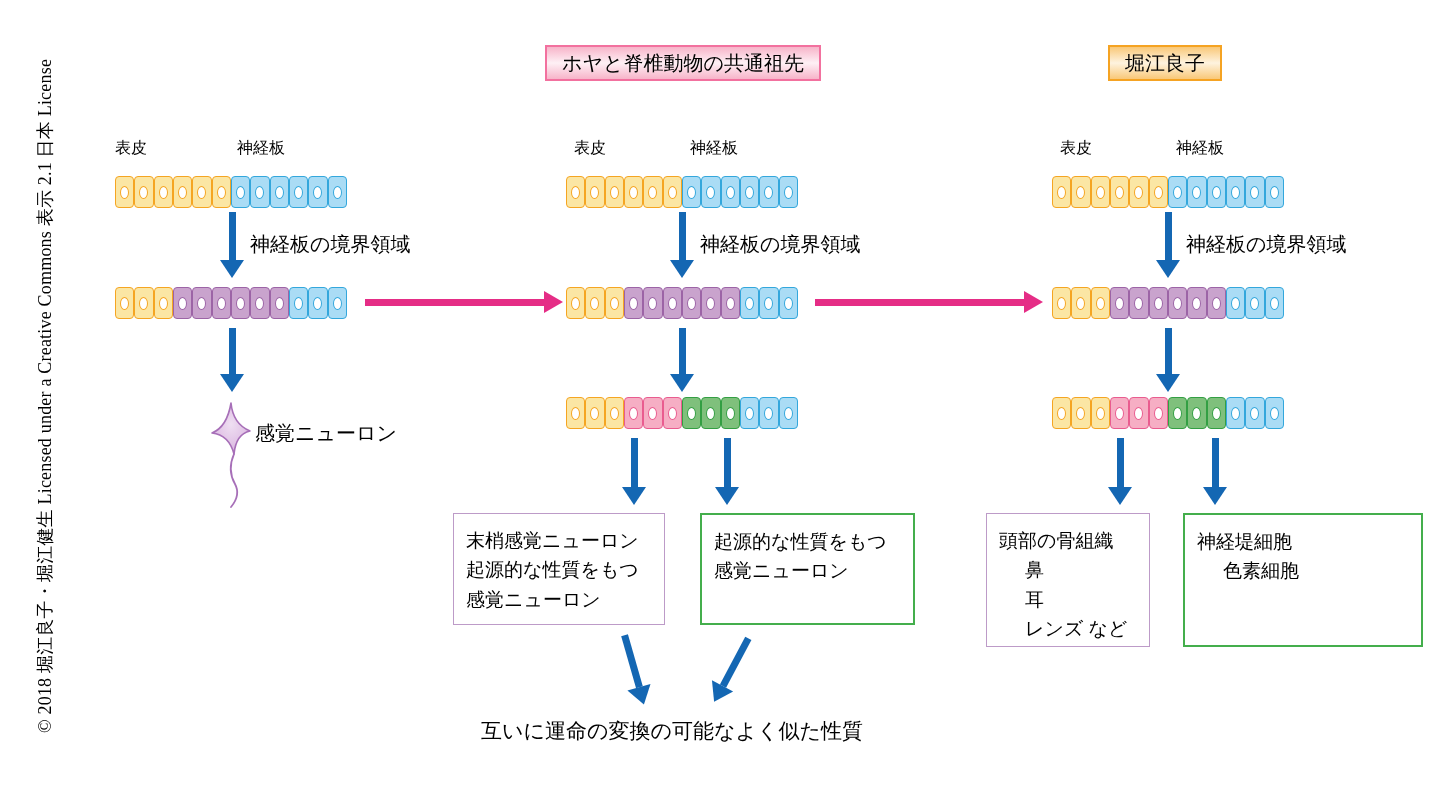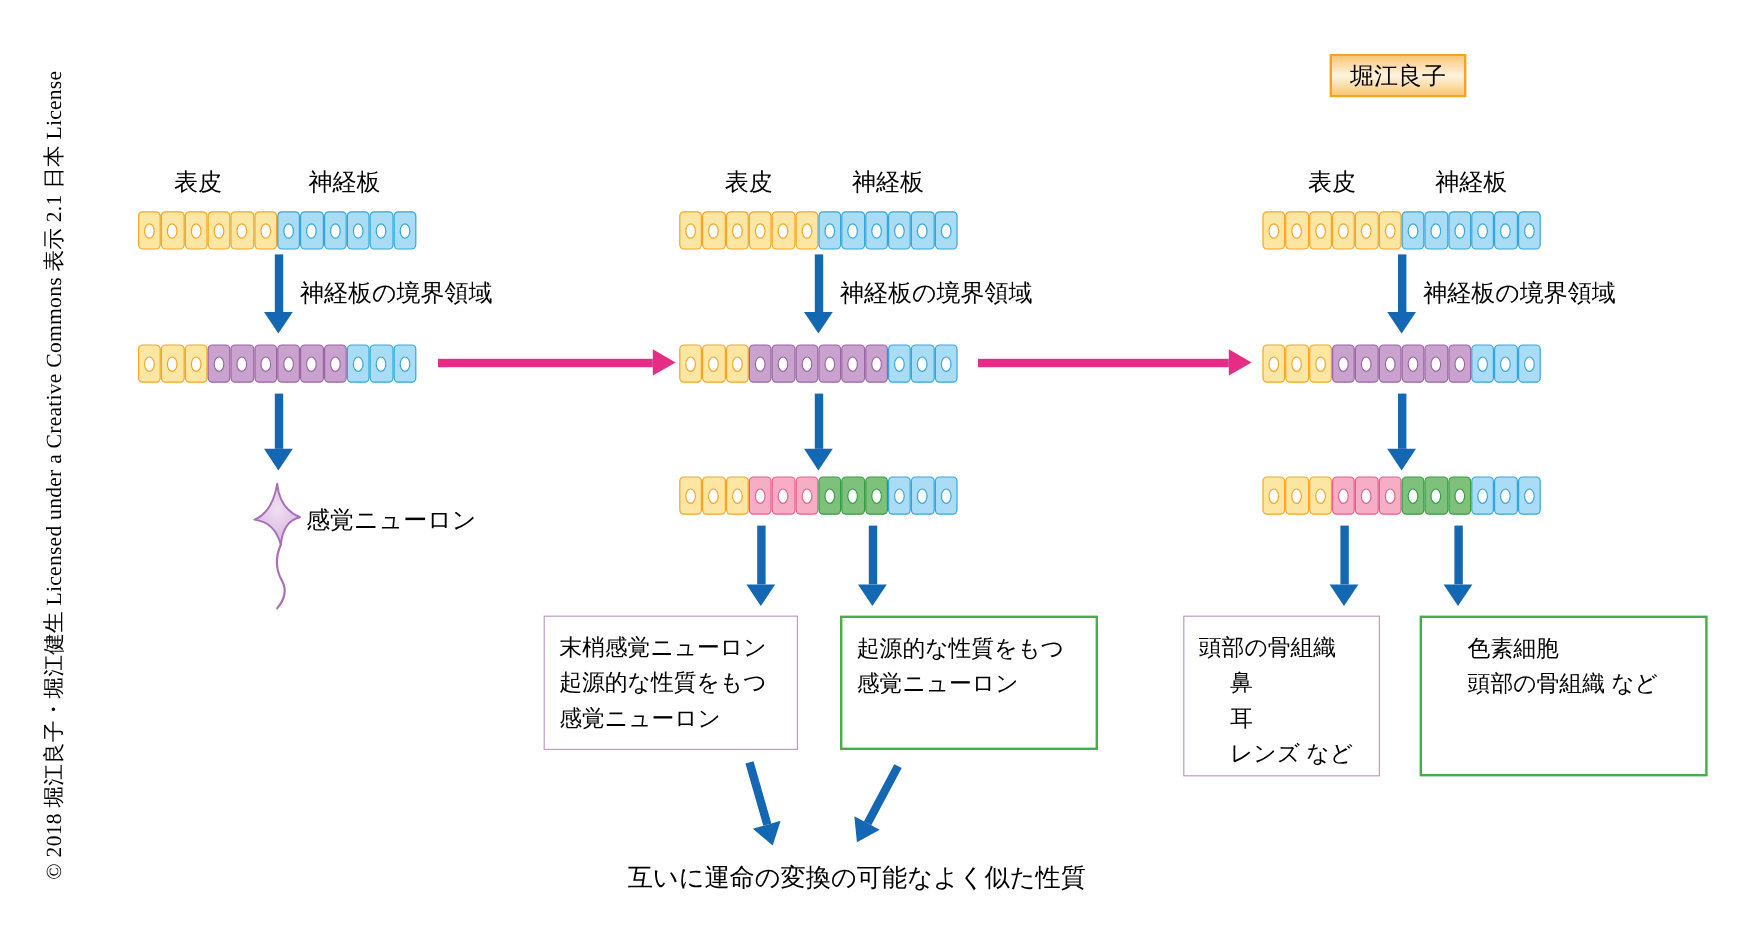--- a/index.html
+++ b/index.html
@@ -18,21 +18,21 @@
     font-size:20px;height:36px;box-sizing:border-box;
   }
   .header-box.pink{
     border:2px solid var(--header-middle-border);
     background:linear-gradient(180deg,var(--header-middle-bg-edge) 0%,var(--header-middle-bg-center) 50%,var(--header-middle-bg-edge) 100%);
   }
   .header-box.orange{
     border:2px solid var(--header-right-border);
     background:linear-gradient(180deg,var(--header-right-bg-edge) 0%,var(--header-right-bg-center) 50%,var(--header-right-bg-edge) 100%);
   }
-  .tissue-label{position:absolute;width:100px;text-align:center;font-size:20px;}
+  .tissue-label{position:absolute;width:100px;font-size:16px;}
   .cell-row{position:absolute;width:232px;height:32px;display:flex;}
   .cell{
     flex:1;box-sizing:border-box;border:1.6px solid;border-radius:4px;
     display:flex;align-items:center;justify-content:center;
   }
   .nucleus{width:9px;height:13px;border-radius:50%;background:#fff;border:1.6px solid;box-sizing:border-box;}
   .arrow-down{position:absolute;width:24px;display:flex;flex-direction:column;align-items:center;}
   .arrow-down i{display:block;}
   .arrow-down .shaft{width:7px;flex:1;background:var(--blue-arrow);}
   .arrow-down .head{width:0;height:0;border-left:12px solid transparent;border-right:12px solid transparent;border-top:18px solid var(--blue-arrow);}
@@ -51,20 +51,21 @@
   .bottom-note{position:absolute;font-size:21px;text-align:center;}
   .neuron{position:absolute;}
 </style>
 </head>
 <body>
 
 <div id="canvas">
 
   <div class="copyright">© 2018 堀江良子・堀江健生 Licensed under a Creative Commons 表示 2.1 日本 License</div>
 
+  <div class="header-box pink" style="left:545px;top:45px;width:276px;">ホヤと脊椎動物の共通祖先</div>
   <div class="header-box orange" style="left:1108px;top:45px;width:114px;">堀江良子</div>
 
   <div class="tissue-label" style="left:115px;top:138px;">表皮</div>
   <div class="tissue-label" style="left:237px;top:138px;">神経板</div>
   <div class="cell-row" style="left:115px;top:176px;">
       <div class="cell" style="background: rgb(251, 230, 164); border-color: rgb(245, 165, 34);">
         <div class="nucleus" style="border-color: rgb(245, 165, 34);"></div>
       </div>
       <div class="cell" style="background: rgb(251, 230, 164); border-color: rgb(245, 165, 34);">
         <div class="nucleus" style="border-color: rgb(245, 165, 34);"></div>
@@ -311,21 +312,21 @@
       <div class="box-line">感覚ニューロン</div>
     </div>
   <div class="arrow-down" style="left:622px;top:634px;height:72px;transform:rotate(-16deg);">
       <i class="shaft"></i>
       <i class="head"></i>
     </div>
   <div class="arrow-down" style="left:719px;top:634px;height:72px;transform:rotate(28deg);">
       <i class="shaft"></i>
       <i class="head"></i>
     </div>
-  <div class="bottom-note" style="left:464px;top:717px;width:500px;font-family:Liberation Serif, serif;">互いに運命の変換の可能なよく似た性質</div>
+  <div class="bottom-note" style="left:422px;top:717px;width:500px;font-family:Liberation Serif, serif;">互いに運命の変換の可能なよく似た性質</div>
 
   <div class="tissue-label" style="left:1060px;top:138px;">表皮</div>
   <div class="tissue-label" style="left:1176px;top:138px;">神経板</div>
   <div class="cell-row" style="left:1052px;top:176px;">
       <div class="cell" style="background: rgb(251, 230, 164); border-color: rgb(245, 165, 34);">
         <div class="nucleus" style="border-color: rgb(245, 165, 34);"></div>
       </div>
       <div class="cell" style="background: rgb(251, 230, 164); border-color: rgb(245, 165, 34);">
         <div class="nucleus" style="border-color: rgb(245, 165, 34);"></div>
       </div>
@@ -455,19 +456,19 @@
     </div>
   <div class="outcome-box purple" style="left:986px;top:513px;width:164px;height:134px;">
     <div class="box-title">頭部の骨組織</div>
     <div class="box-items">
         <div class="box-line">鼻</div>
         <div class="box-line">耳</div>
         <div class="box-line">レンズ など</div>
       </div>
   </div>
   <div class="outcome-box green" style="left:1183px;top:513px;width:240px;height:134px;">
+    <div class="box-title">神経堤細胞</div>
     <div class="box-items">
         <div class="box-line">色素細胞</div>
-        <div class="box-line">頭部の骨組織 など</div>
       </div>
   </div>
 
 </div>
 
 </body></html>

